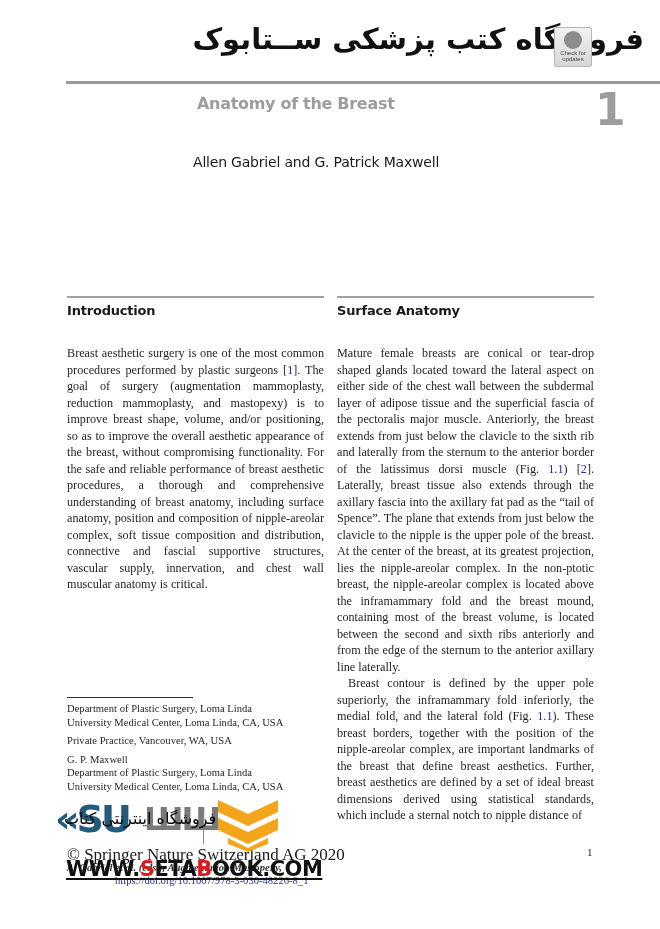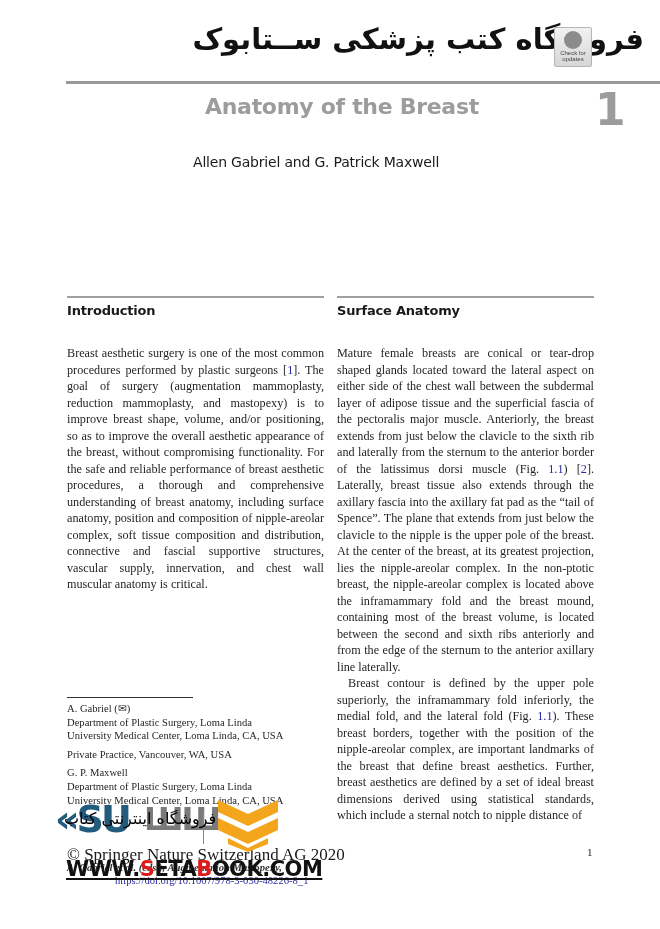--- a/index.html
+++ b/index.html
@@ -5,21 +5,21 @@
     html, body { margin: 0; padding: 0; background: #ffffff; }
     body { width: 660px; height: 929px; position: relative; overflow: hidden; font-family: "Liberation Serif", serif; color: #1a1a1a; }
 
     .store-banner { position: absolute; right: 16px; top: 22px; font-family: "DejaVu Sans", sans-serif; font-weight: bold; font-size: 29px; color: #111; direction: rtl; white-space: nowrap; letter-spacing: -0.5px; }
     .crossmark { position: absolute; left: 554px; top: 27px; width: 38px; height: 40px; background: linear-gradient(#f2f2f2, #d6d6d6); border: 1px solid #b5b5b5; border-radius: 2px; box-sizing: border-box; text-align: center; }
     .crossmark .cm-circle { width: 18px; height: 18px; border-radius: 50%; background: #8c8c8c; margin: 3px auto 1px; }
     .crossmark .cm-text { font-family: "Liberation Sans", sans-serif; font-size: 6px; line-height: 6px; color: #444; }
 
     .top-rule { position: absolute; left: 66px; top: 81px; right: 0; height: 3px; background: #9a9a9a; }
 
-    .chapter-title { position: absolute; left: 205px; top: 94px; font-family: "DejaVu Sans", sans-serif; font-weight: bold; font-size: 22px; color: #9c9c9c; letter-spacing: -0.3px; text-align: right; }
+    .chapter-title { position: absolute; left: 197px; top: 94px; font-family: "DejaVu Sans", sans-serif; font-weight: bold; font-size: 16px; color: #9c9c9c; letter-spacing: -0.3px; text-align: right; }
     .chapter-number { position: absolute; left: 595px; top: 84px; font-family: "DejaVu Sans", sans-serif; font-weight: bold; font-size: 44px; color: #9c9c9c; }
     .authors { position: absolute; left: 193px; top: 146px; font-family: "DejaVu Sans", sans-serif; font-size: 14px; color: #1a1a1a; letter-spacing: -0.2px; margin-top: 8px; }
 
     .col { position: absolute; top: 296px; width: 257px; }
     .col-left { left: 67px; }
     .col-right { left: 337px; }
     .section-rule { height: 2px; background: #a0a0a0; }
     .section-heading { font-family: "DejaVu Sans", sans-serif; font-weight: bold; font-size: 13px; margin-top: 5px; color: #1a1a1a; letter-spacing: -0.2px; }
     .body-text { margin-top: 27px; font-size: 12.2px; line-height: 16.5px; text-align: justify; color: #1f1f1f; }
     .body-text p { margin: 0; }
@@ -72,21 +72,20 @@
   <div class="section-heading">Surface Anatomy</div>
   <div class="body-text">
     <p><span>Mature female breasts are conical or tear-drop shaped glands located toward the lateral aspect on either side of the chest wall between the subdermal layer of adipose tissue and the superficial fascia of the pectoralis major muscle. Anteriorly, the breast extends from just below the clavicle to the sixth rib and laterally from the sternum to the anterior border of the latissimus dorsi muscle (Fig. </span><span class="ref">1.1</span><span>) [</span><span class="ref">2</span><span>]. Laterally, breast tissue also extends through the axillary fascia into the axillary fat pad as the “tail of Spence”. The plane that extends from just below the clavicle to the nipple is the upper pole of the breast. At the center of the breast, at its greatest projection, lies the nipple-areolar complex. In the non-ptotic breast, the nipple-areolar complex is located above the inframammary fold and the breast mound, containing most of the breast volume, is located between the second and sixth ribs anteriorly and from the edge of the sternum to the anterior axillary line laterally.</span></p>
     <p class="indent"><span>Breast contour is defined by the upper pole superiorly, the inframammary fold inferiorly, the medial fold, and the lateral fold (Fig. </span><span class="ref">1.1</span><span>). These breast borders, together with the position of the nipple-areolar complex, are important landmarks of the breast that define breast aesthetics. Further, breast aesthetics are defined by a set of ideal breast dimensions derived using statistical standards, which include a sternal notch to nipple distance of</span></p>
   </div>
 </div>
 
 <div class="footnote-rule"></div>
 <div class="footnotes">
   <div class="blk">
-    <div class="line">A. Gabriel (✉)</div>
     <div class="line">Department of Plastic Surgery, Loma Linda</div>
     <div class="line">University Medical Center, Loma Linda, CA, USA</div>
   </div>
   <div class="blk">
     <div class="line">Private Practice, Vancouver, WA, USA</div>
   </div>
   <div class="blk">
     <div class="line">G. P. Maxwell</div>
     <div class="line">Department of Plastic Surgery, Loma Linda</div>
     <div class="line">University Medical Center, Loma Linda, CA, USA</div>

